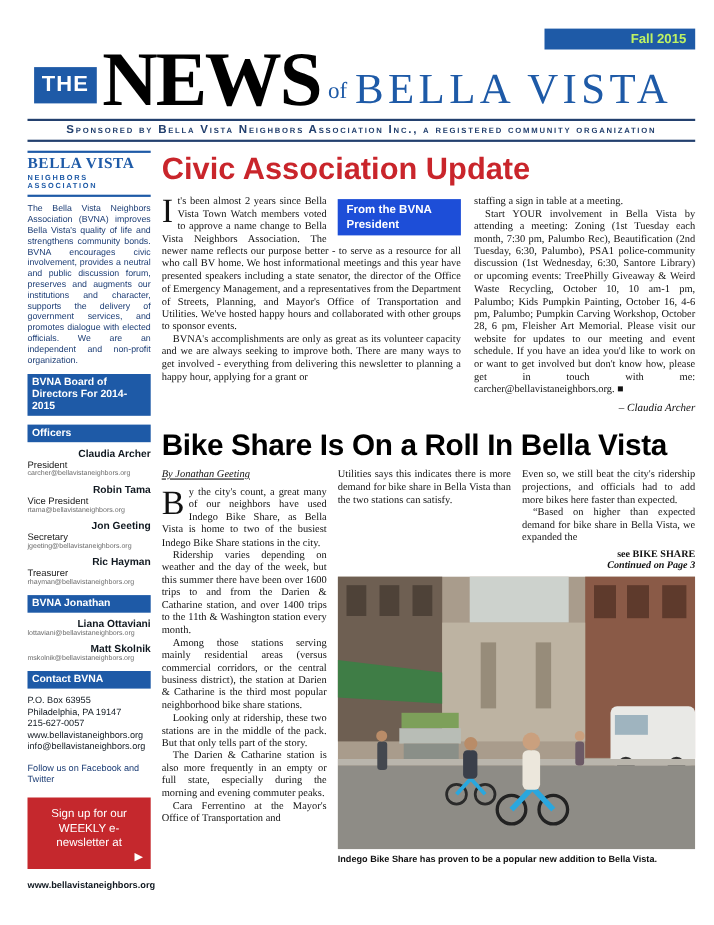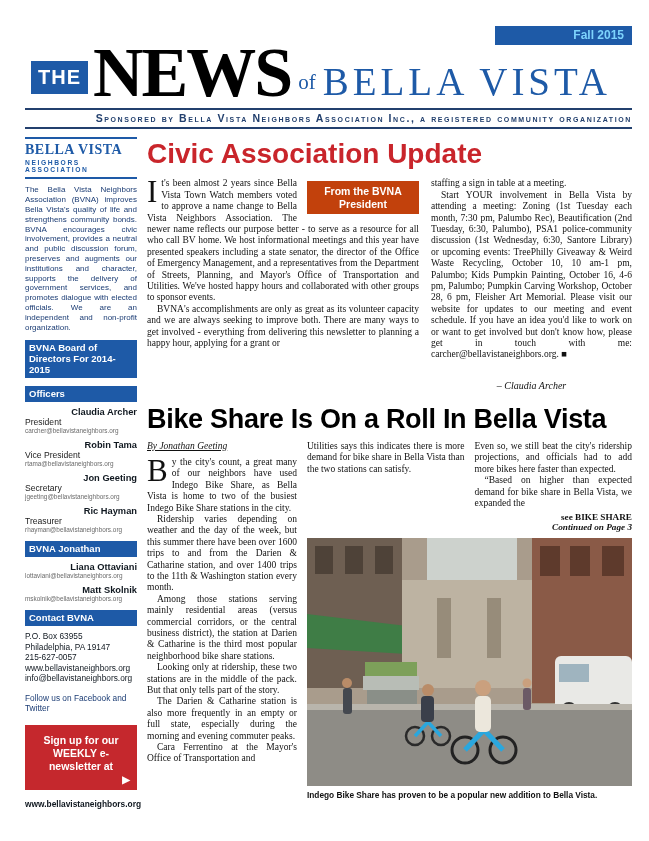--- a/index.html
+++ b/index.html
@@ -3,31 +3,31 @@
 <meta charset="utf-8">
 <style>
   * { margin:0; padding:0; box-sizing:border-box; }
   html,body { background:#ffffff; }
   body { width:649px; font-family:"Liberation Serif", serif; color:#111; }
   .page { position:relative; width:649px; height:841px; overflow:hidden; background:#fff;
           padding:10px 17px 8px 25px; }
 
   
   .issue-badge { position:absolute; top:26px; right:17px; width:137px;
-    background:#1e5aa7; color:#7dd3fc; font-family:"Liberation Sans",sans-serif;
+    background:#1e5aa7; color:#bef264; font-family:"Liberation Sans",sans-serif;
     font-weight:bold; font-size:12px; text-align:right; padding:2px 8px 3px; }
   .masthead-row { display:flex; align-items:flex-end; margin-top:34px; }
   .the-box { background:#1e5aa7; color:#fff; font-family:"Liberation Sans",sans-serif;
     font-weight:bold; font-size:20px; letter-spacing:1px; padding:5px 7px; margin:0 5px 7px 6px; }
   .news-word { font-family:"Liberation Serif",serif; font-weight:bold; font-size:70px;
     line-height:0.82; letter-spacing:-2px; color:#000; }
   .of-word { color:#1e5aa7; font-size:21px; margin:0 7px 6px 7px; }
   .bv-word { color:#1e5aa7; font-size:39px; letter-spacing:4px; line-height:0.85; margin-bottom:3px; }
   .sponsor-line { margin-top:7px; border-top:2px solid #23406e; border-bottom:2px solid #23406e;
-    text-align:right; font-variant:small-caps; letter-spacing:1.6px; font-size:10.5px;
+    text-align:center; font-variant:small-caps; letter-spacing:1.6px; font-size:10.5px;
     color:#23406e; padding:2px 0 3px; font-family:"Liberation Sans",sans-serif; font-weight:bold; }
 
   
   .content { display:flex; gap:10px; margin-top:8px; }
   .sidebar { width:112px; flex:none; font-family:"Liberation Sans",sans-serif; color:#1b3c74; }
   .main { flex:1; min-width:0; }
 
   
   .sb-logo { border-top:2px solid #1e5aa7; border-bottom:2px solid #1e5aa7;
     padding:3px 0 4px; margin-bottom:6px; color:#1e5aa7; }
@@ -36,39 +36,39 @@
   .sb-mission { font-size:8px; line-height:9.8px; text-align:justify; color:#1b3c74; }
   .sb-h { background:#1e5aa7; color:#fff; font-weight:bold; font-size:9.5px; line-height:11px;
     padding:2px 4px 3px; margin:8px 0 5px; }
   .officer { margin-bottom:6px; }
   .officer .nm { font-weight:bold; font-size:9.3px; color:#101820;text-align:right; }
   .officer .tt { font-size:8.6px; color:#1a1a1a; }
   .officer .em { font-size:6.4px; color:#6b6b6b; }
   .contact-line { font-size:8.3px; line-height:10.5px; color:#101820; }
   .sb-social { margin-top:9px; font-size:8.3px; line-height:10px; color:#1b3c74; }
   .signup-box { margin-top:12px; background:#c5282d; color:#fff; text-align:center;
-    font-weight:bold; font-size:10.5px; line-height:13px; padding:9px 5px 2px; }
+    font-weight:normal; font-size:10.5px; line-height:13px; padding:9px 5px 2px; }
   .signup-arrow { text-align:right; font-size:10px; line-height:10px; padding:2px 2px 3px 0; }
   .signup-url { margin-top:9px; font-size:8.4px; color:#101820; font-weight:bold; }
 
   
   p.body { font-size:9.5px; line-height:11.4px; text-align:justify; }
   p.indent { text-indent:10px; }
   .dropcap { float:left; font-size:31px; line-height:25px; padding:1px 4px 0 0; }
 
   
   .civic-headline { font-family:"Liberation Sans",sans-serif; font-weight:bold;
     color:#c9252b; font-size:28px; line-height:30px; margin:2px 0 9px; }
   .civic-cols { display:flex; gap:12px; }
   .civic-left { width:272px; flex:none; }
   .civic-right { flex:1; min-width:0; }
-  .president-badge { float:right; background:#c2410c; color:#fff;
+  .president-badge { float:right; background:#1d4ed8; color:#fff;
     font-family:"Liberation Sans",sans-serif; font-weight:bold; font-size:10.5px; line-height:12.5px;
-    text-align:center; padding:4px 8px; margin:3px 0 6px 10px; width:112px; }
-  .sig { text-align:center; font-style:italic; font-size:10px; margin-top:19px; }
+    text-align:left; padding:4px 8px; margin:3px 0 6px 10px; width:112px; }
+  .sig { text-align:right; font-style:italic; font-size:10px; margin-top:5px; }
 
   
   .bike-headline { font-family:"Liberation Sans",sans-serif; font-weight:bold; font-size:27px;
     line-height:29px; margin:14px 0 7px; color:#000; letter-spacing:-0.3px; }
   .bike-cols { display:flex; gap:10px; }
   .bike-col1 { width:150px; flex:none; }
   .bike-right { flex:1; min-width:0; display:flex; flex-direction:column; }
   .bike-right-cols { display:flex; gap:10px; }
   .bike-col2, .bike-col3 { flex:1; min-width:0; }
   .byline { font-style:italic; font-size:9.5px; text-decoration:underline; margin-bottom:6px; }

